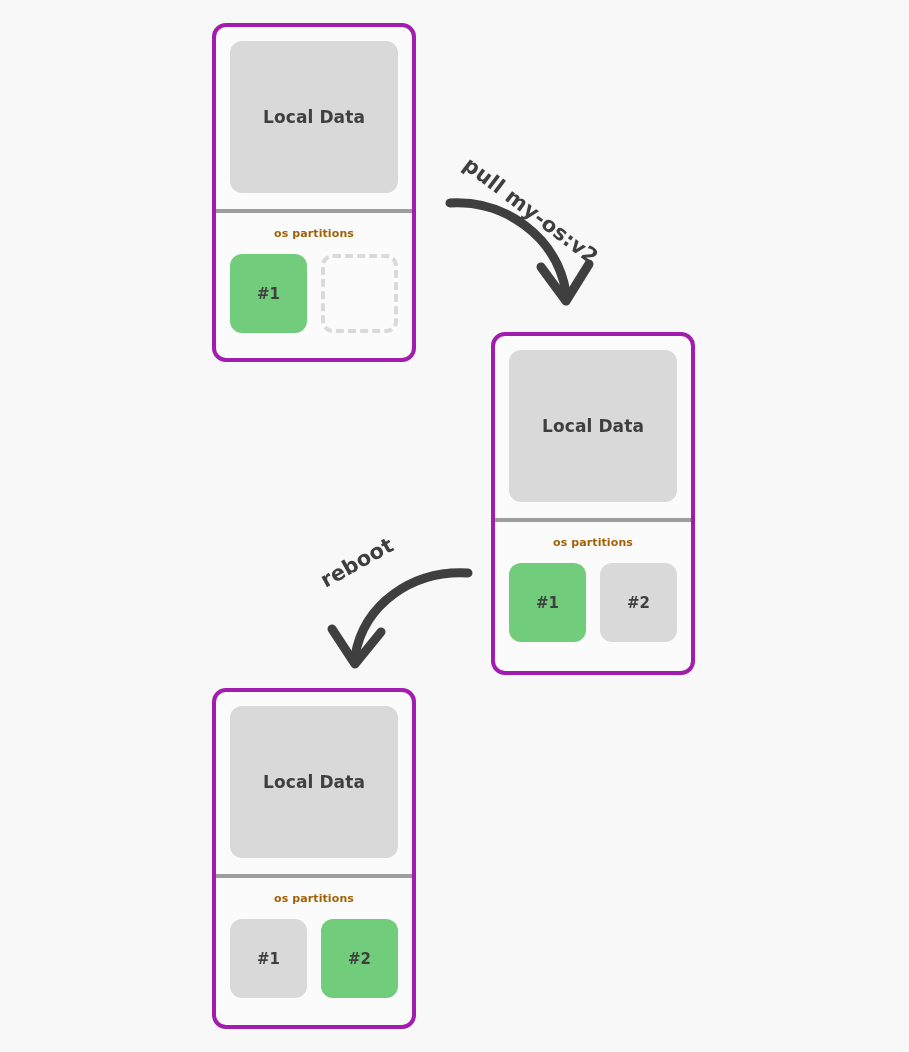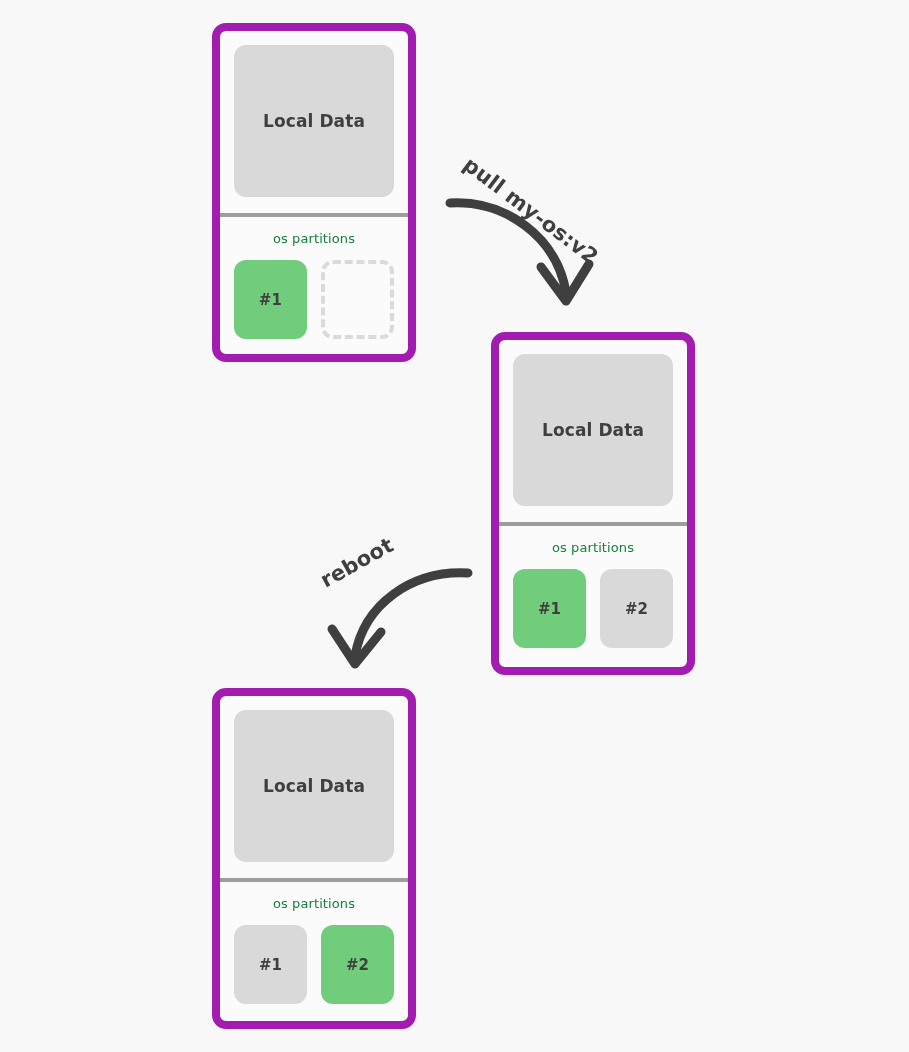--- a/index.html
+++ b/index.html
@@ -22,21 +22,21 @@
     inset: 0;
     width: 909px;
     height: 1052px;
   }
 
   
   .device-card {
     position: absolute;
     box-sizing: border-box;
     background: #fbfbfb;
-    border: 8px solid #a21caf;
+    border: 4px solid #a21caf;
     border-radius: 14px;
     display: flex;
     flex-direction: column;
   }
 
   .card-data-section {
     box-sizing: border-box;
     display: flex;
     align-items: center;
     justify-content: center;
@@ -66,23 +66,23 @@
   .card-partitions-section {
     box-sizing: border-box;
     flex: 1 1 auto;
     display: flex;
     flex-direction: column;
     align-items: center;
     padding: 14px 14px 14px 14px;
   }
 
   .partitions-title {
-    font-size: 13px;
-    font-weight: normal;
-    color: #15803d;
+    font-size: 11px;
+    font-weight: bold;
+    color: #a16207;
     letter-spacing: 0.1px;
     margin-bottom: 14px;
     white-space: nowrap;
   }
 
   .partitions-row {
     display: flex;
     gap: 14px;
     align-items: flex-start;
     justify-content: center;

